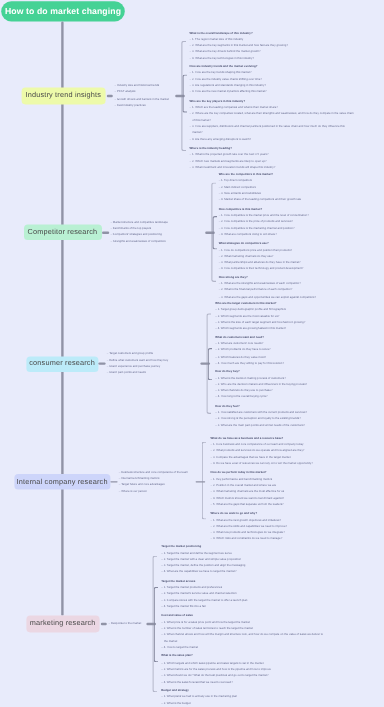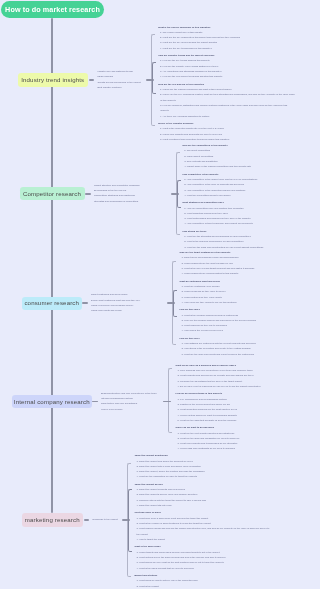--- a/index.html
+++ b/index.html
@@ -37,21 +37,21 @@
        border-left:1.1px solid #b2b5c8;
        border-top:1.1px solid #b2b5c8;
        border-bottom:1.1px solid #b2b5c8;
        border-radius:2.2px 0 0 2.2px;width:4px;}
   .bracket.hi{border-color:#85889e;border-left-width:1.3px;z-index:3;}
 </style>
 </head>
 <body>
 
 <div id="map">
-  <div class="root-node" style="left:1px;top:1px;width:103px;height:17px;background:#45d295;">How to do market research</div>
+  <div class="root-node" style="left:1px;top:1px;width:103px;height:17px;background:#45d295;">How to do market changing</div>
   <div class="trunk" style="left:51.4px;top:18px;height:495px;"></div>
   <div id="branches">
       <div class="branch-node" style="left: 17.5px; top: 73.3px; width: 70.5px; height: 13.5px; background: rgb(237, 250, 170);">
         <span>Industry trend insights</span>
       </div>
       <div class="lead" style="left: 88.5px; top: 79.25px; width: 5.7px;"></div>
       <div class="sub-list" style="left: 95.5px; top: 69.15px;">
         <div class="sub-item"><span class="dash">– </span><span>Industry size and historical trends</span></div>
         <div class="sub-item"><span class="dash">– </span><span>PEST analysis</span></div>
         <div class="sub-item"><span class="dash">– </span><span>Growth drivers and barriers in the market</span></div>

